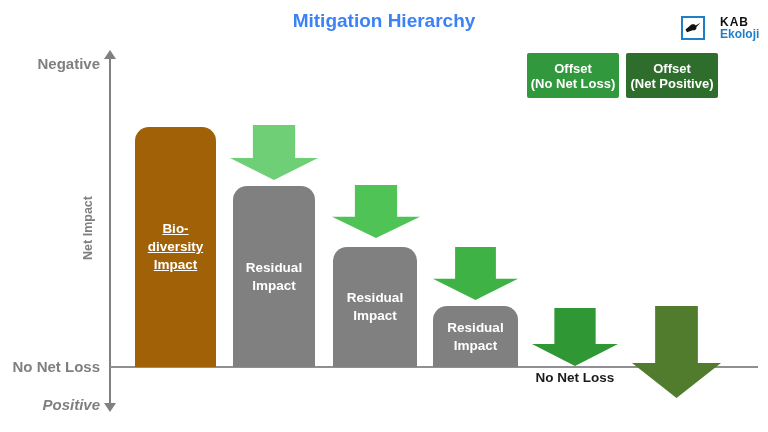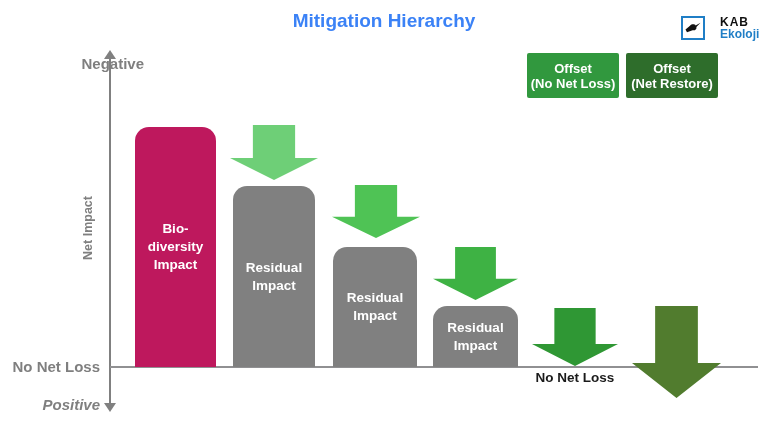--- a/index.html
+++ b/index.html
@@ -25,21 +25,21 @@
     color:#fff;font-weight:bold;font-size:13px;line-height:15px;text-align:center;
   }
   .s1{left:228px}.s2{left:327px}.s3{left:427px}.s4{left:527px}.s5{left:626px}
   
   .axis-v{position:absolute;left:109px;top:57px;width:2px;height:346px;background:#808080;}
   .axis-head{position:absolute;width:0;height:0;}
   .axis-head.up{left:104px;top:50px;border-left:6px solid transparent;border-right:6px solid transparent;border-bottom:9px solid #808080;}
   .axis-head.down{left:104px;top:403px;border-left:6px solid transparent;border-right:6px solid transparent;border-top:9px solid #808080;}
   .baseline{position:absolute;left:110px;top:366px;width:648px;height:2px;background:#909092;}
   .axis-label{position:absolute;color:#7f7f7f;font-weight:bold;font-size:15px;}
-  .lbl-negative{left:0;top:55px;width:100px;text-align:right;margin-left:44px;}
+  .lbl-negative{left:0;top:55px;width:100px;text-align:right;}
   .lbl-netimpact{left:88px;top:228px;transform:translate(-50%,-50%) rotate(-90deg);white-space:nowrap;font-size:12.5px;}
   .lbl-nonetloss{left:0;top:358px;width:100px;text-align:right;}
   .lbl-positive{left:0;top:396px;width:100px;text-align:right;font-style:italic;}
   
   .bar{
     position:absolute;border-radius:14px 14px 0 0;
     display:flex;flex-direction:column;align-items:center;justify-content:center;
     color:#fff;font-weight:bold;font-size:13.5px;line-height:18px;text-align:center;
   }
   .b1{left:135px;width:81px;top:127px;height:240px;}
@@ -76,34 +76,34 @@
       <span class="logo-eko">Ekoloji</span>
     </div>
   </div>
 
   <div class="stage s4" style="background: rgb(49, 152, 62);">
     <div>Offset</div>
     <div>(No Net Loss)</div>
   </div>
   <div class="stage s5" style="background: rgb(46, 109, 43);">
     <div>Offset</div>
-    <div>(Net Restore)</div>
+    <div>(Net Positive)</div>
   </div>
 
   <div class="axis-v"></div>
   <div class="axis-head up"></div>
   <div class="axis-head down"></div>
   <div class="baseline"></div>
 
   <div class="axis-label lbl-negative">Negative</div>
   <div class="axis-label lbl-netimpact">Net Impact</div>
   <div class="axis-label lbl-nonetloss">No Net Loss</div>
   <div class="axis-label lbl-positive">Positive</div>
 
-  <div class="bar b1" style="background: #be185d;">
+  <div class="bar b1" style="background: #a16207; text-decoration: underline;">
     <div>Bio-</div>
     <div>diversity</div>
     <div>Impact</div>
   </div>
   <div class="bar b2" style="background: rgb(128, 128, 128);">
     <div>Residual</div>
     <div>Impact</div>
     <div></div>
   </div>
   <div class="bar b3" style="background: rgb(128, 128, 128);">

